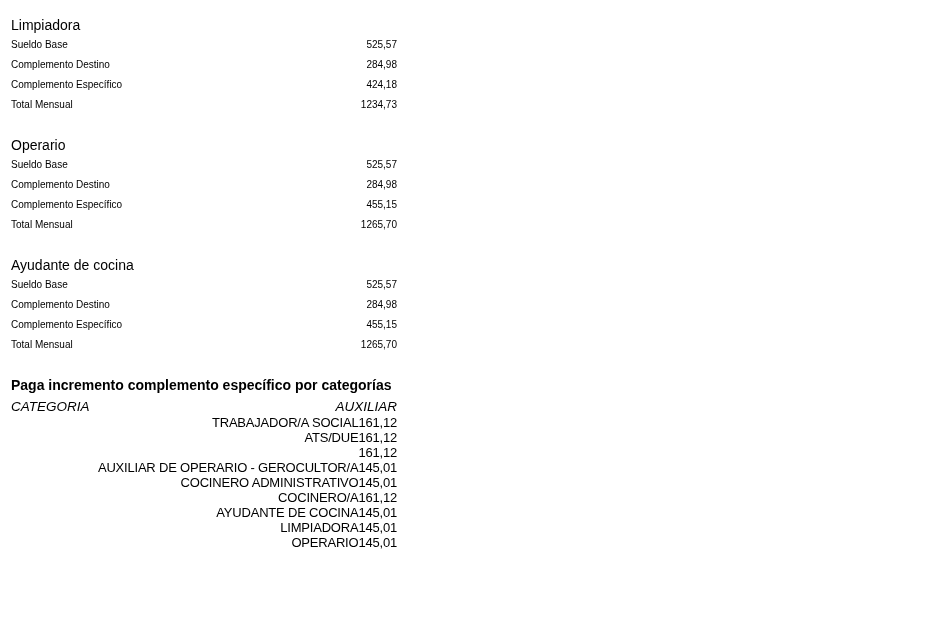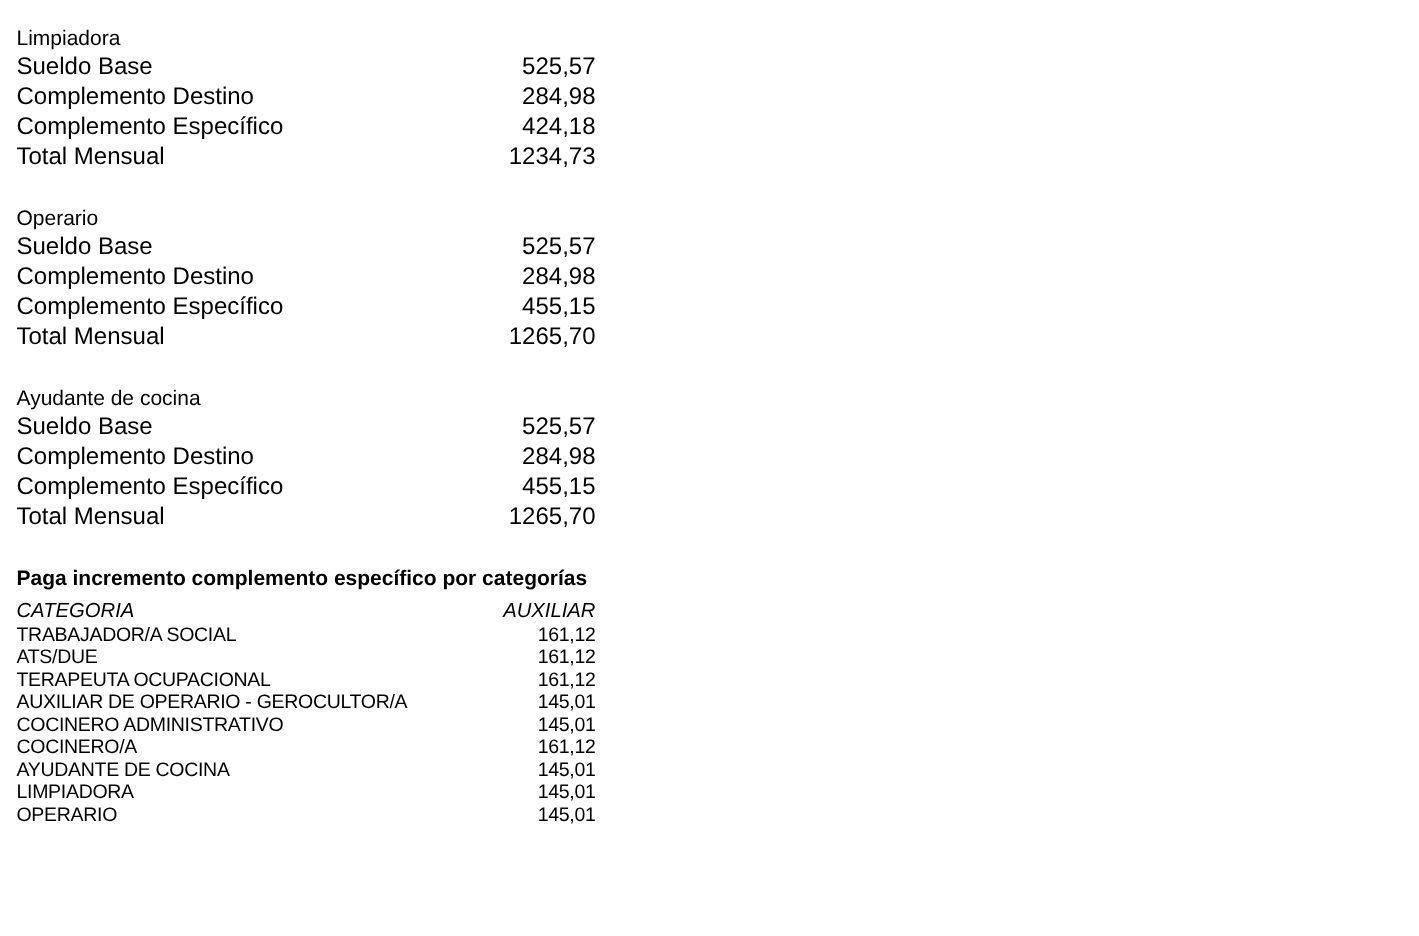--- a/index.html
+++ b/index.html
@@ -26,21 +26,21 @@
   }
   .block-title {
     font-size: 14px;
     line-height: 20px;
     white-space: nowrap;
   }
   .salary-line {
     display: flex;
     justify-content: space-between;
     align-items: baseline;
-    font-size: 16px;
+    font-size: 10px;
     line-height: 20px;
     white-space: nowrap;
   }
   .cat-heading {
     margin-top: 20px;
     font-size: 14px;
     line-height: 20px;
     white-space: nowrap;
     font-weight: bold;
   }
@@ -51,21 +51,21 @@
     margin-top: 4px;
     font-size: 13.5px;
     line-height: 16px;
     font-style: italic;
     white-space: nowrap;
   }
   .cat-header .col-label {
   }
   .cat-row {
     display: flex;
-    justify-content: space-between;
+    justify-content: flex-end;
     align-items: baseline;
     font-size: 13px;
     line-height: 15px;
     letter-spacing: -0.2px;
     white-space: nowrap;
   }
 </style>
 </head>
 <body>
 
@@ -141,21 +141,20 @@
 
     <div class="cat-row">
       <span>TRABAJADOR/A SOCIAL</span>
       <span>161,12</span>
     </div>
     <div class="cat-row">
       <span>ATS/DUE</span>
       <span>161,12</span>
     </div>
     <div class="cat-row">
-      <span>TERAPEUTA OCUPACIONAL</span>
       <span>161,12</span>
     </div>
     <div class="cat-row">
       <span>AUXILIAR DE OPERARIO - GEROCULTOR/A</span>
       <span>145,01</span>
     </div>
     <div class="cat-row">
       <span>COCINERO ADMINISTRATIVO</span>
       <span>145,01</span>
     </div>

